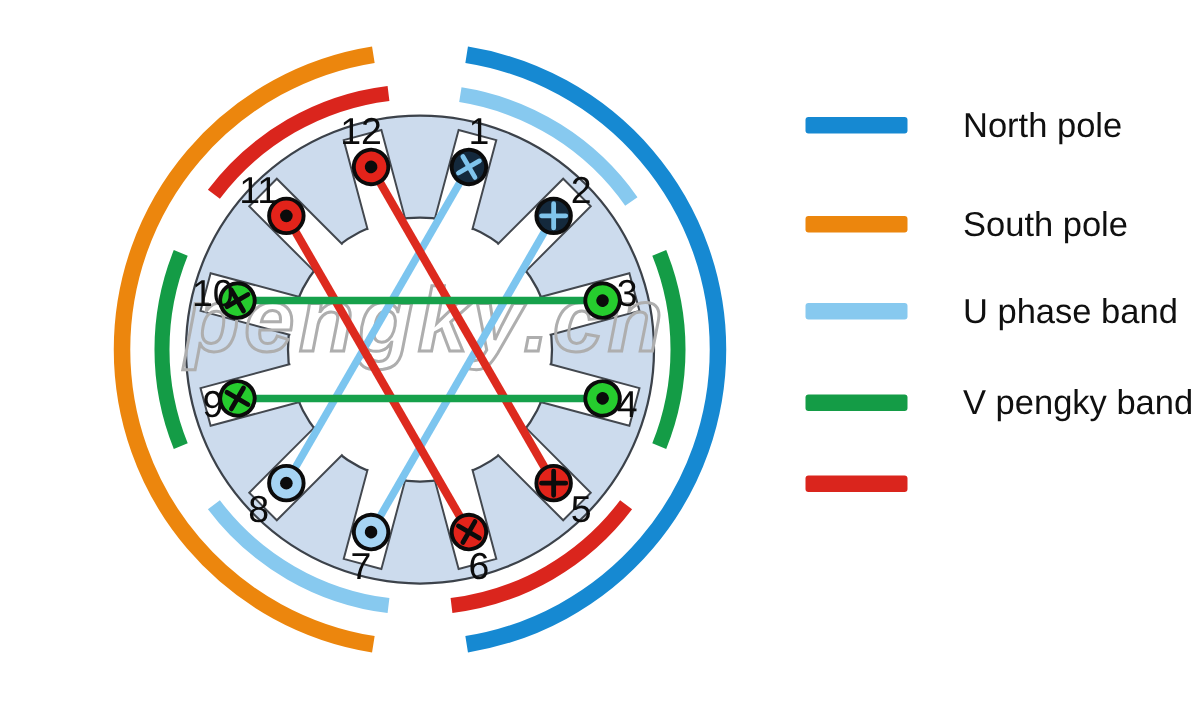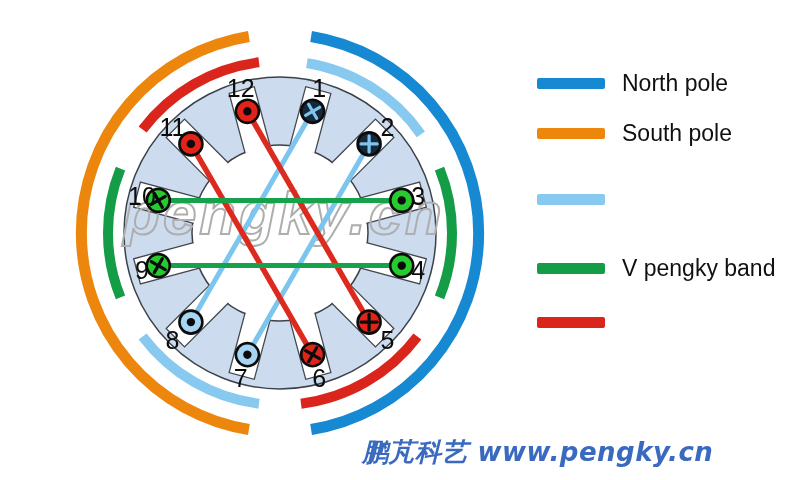--- a/index.html
+++ b/index.html
@@ -1,20 +1,20 @@
 <!DOCTYPE html>
 <html><head>
 <meta charset="utf-8">
 <style>
   html,body{margin:0;padding:0;background:#fff;}
   .stage{position:relative;width:800px;height:480px;background:#ffffff;overflow:hidden;
          font-family:"Liberation Sans",sans-serif;}
   .diagram-svg{position:absolute;left:0;top:0;}
   
-  .legend-row{position:absolute;left:537px;display:flex;align-items:center;white-space:nowrap;}
+  .legend-row{position:absolute;left:537px;display:flex;align-items:center;white-space:nowrap;gap:20px;}
   .legend-row .swatch{width:68px;height:11px;border-radius:2px;margin-right:17px;flex:0 0 auto;}
   .legend-row .lbl{font-size:23px;color:#101010;}
   .sw-north{background:#1689d2;}
   .sw-south{background:#ec860d;}
   .sw-u{background:#87c9ef;}
   .sw-v{background:#149c46;}
   .sw-w{background:#da251d;}
   .brand{position:absolute;left:362px;top:435px;font-size:26px;font-weight:bold;font-style:italic;
          color:#3a6abf;letter-spacing:0.5px;font-family:"DejaVu Sans","Liberation Sans",sans-serif;}
 </style>
@@ -133,31 +133,31 @@
       <text x="172.5" y="127">11</text>
       <text x="240.7" y="88">12</text>
     </g>
   </svg>
 
   <div>
     <div class="legend-row" style="top:70px">
       <span class="swatch sw-north"></span>
       <span class="lbl">North pole</span>
     </div>
-    <div class="legend-row" style="top:120px">
+    <div class="legend-row" style="top:136px">
       <span class="swatch sw-south"></span>
       <span class="lbl">South pole</span>
     </div>
     <div class="legend-row" style="top:194px">
       <span class="swatch sw-u"></span>
+      <span class="lbl">U phase band</span>
     </div>
     <div class="legend-row" style="top:255px">
       <span class="swatch sw-v"></span>
       <span class="lbl">V pengky band</span>
     </div>
     <div class="legend-row" style="top:317px">
       <span class="swatch sw-w"></span>
     </div>
   </div>
 
-  <div class="brand">鹏芃科艺 www.pengky.cn</div>
 
 </div>
 
 </body></html>

